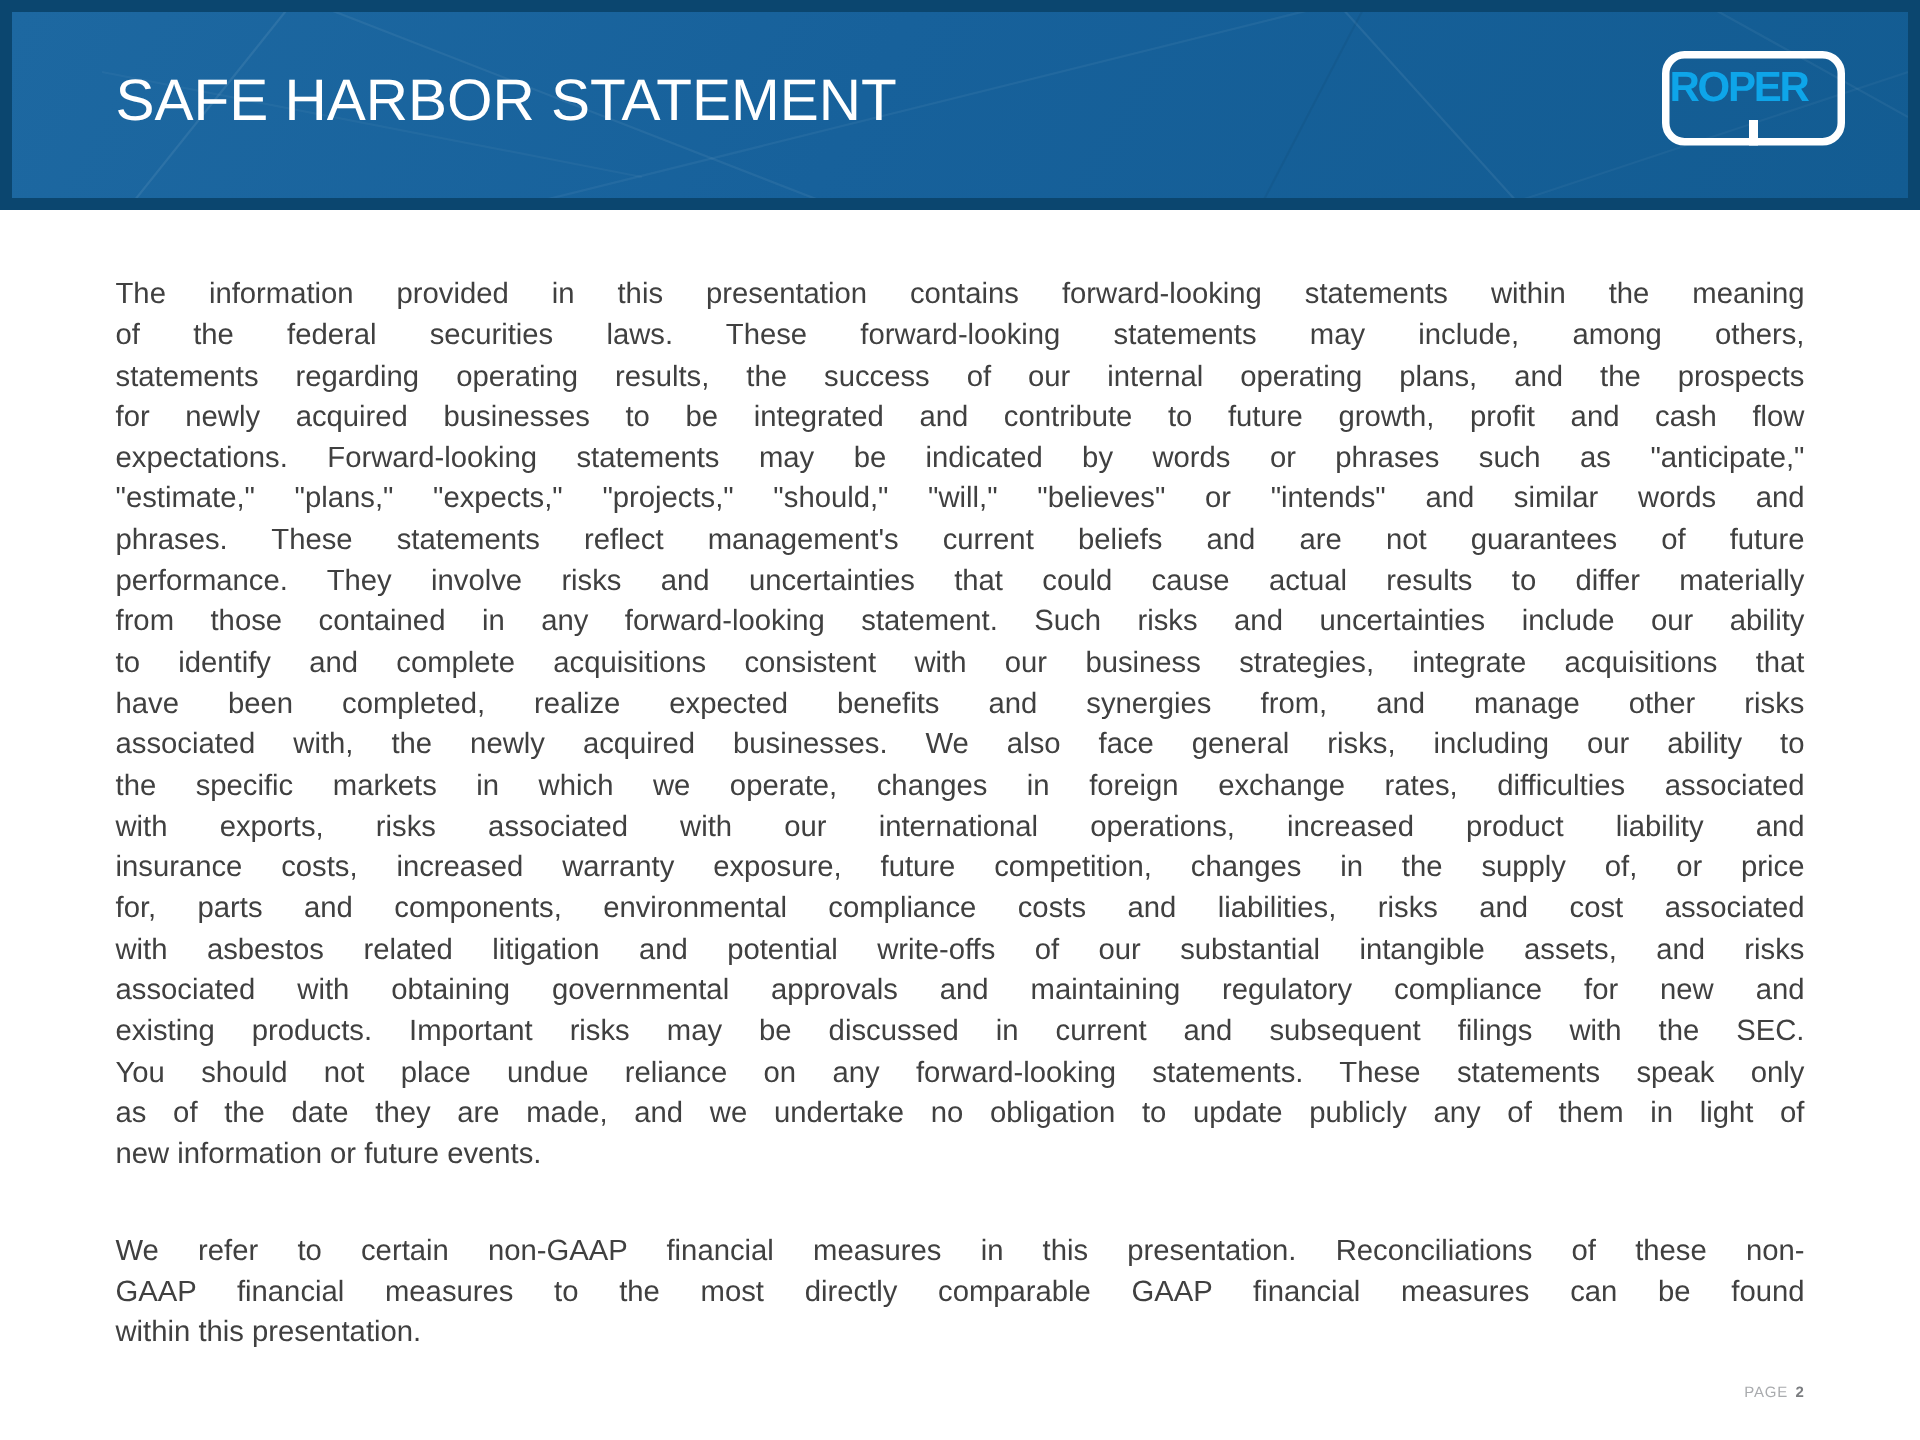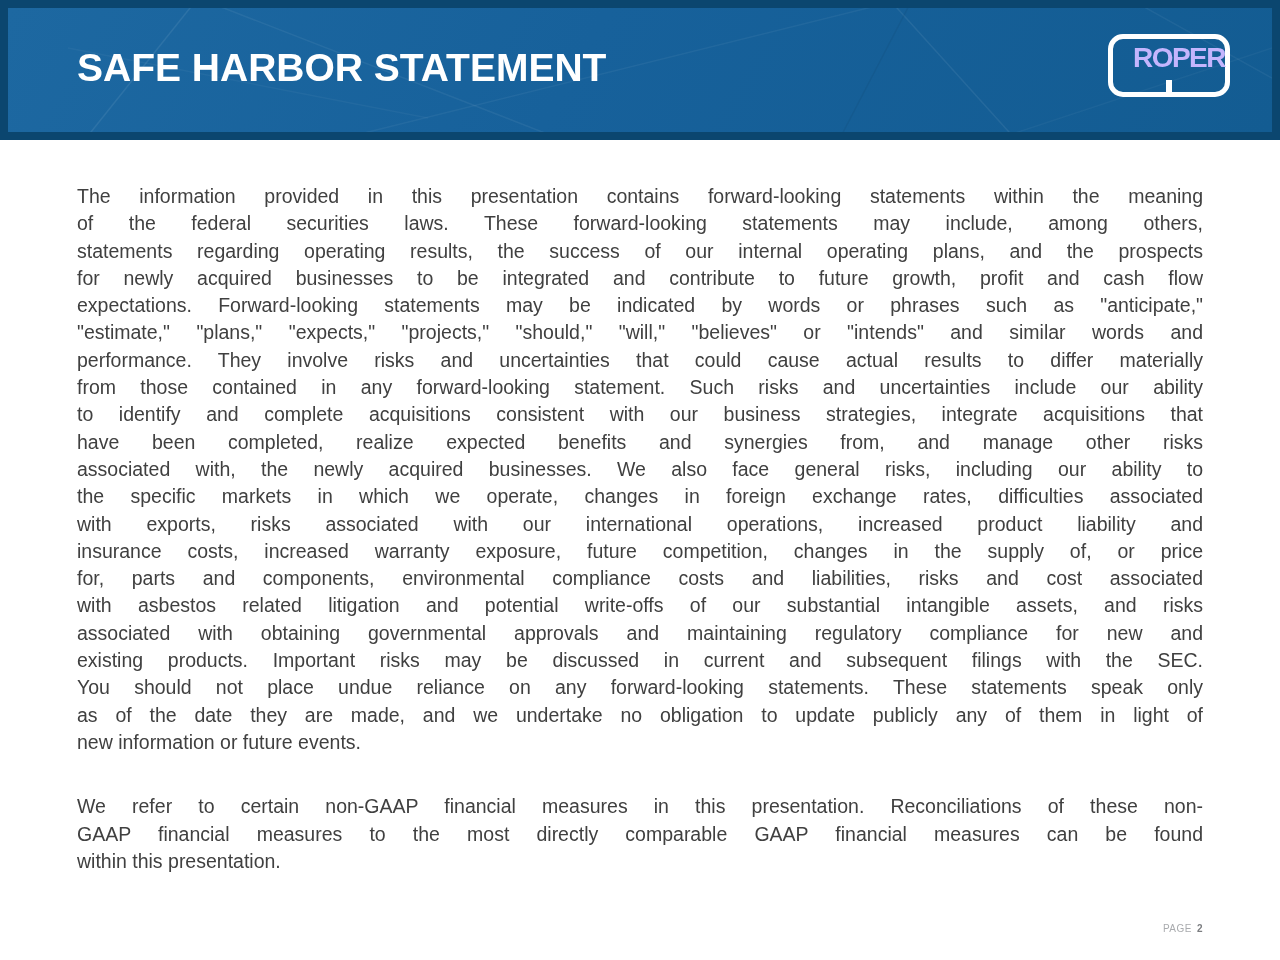--- a/index.html
+++ b/index.html
@@ -29,37 +29,37 @@
   .banner-texture {
     position: absolute; top: 0; left: 0;
     width: 100%; height: 100%;
     pointer-events: none;
   }
   .slide-title {
     position: absolute; left: 69px; top: 50%;
     transform: translateY(-55%);
     color: #ffffff;
     font-size: 39px;
-    font-weight: bold;
+    font-weight: normal;
     letter-spacing: 0px;
     white-space: nowrap;
   }
 
   
   .logo {
     position: absolute; top: 34px; right: 50px;
     width: 122px; height: 63px;
     border: 5px solid #ffffff;
     border-radius: 15px;
     box-sizing: border-box;
   }
   .logo-text {
     position: absolute; left: 0; right: 0; top: 4px;
-    text-align: right;
-    color: #c4b5fd;
+    text-align: left;
+    color: #0ea5e9;
     font-size: 28px;
     font-weight: bold;
     letter-spacing: -1.5px;
     line-height: 30px;
   }
   .logo-stem {
     position: absolute; left: 50%; bottom: -5px;
     transform: translateX(-50%);
     width: 6px; height: 17px;
     background: #ffffff;
@@ -125,20 +125,21 @@
   </div>
 
   <div class="content">
     <div class="para">
       <div class="jline">The information provided in this presentation contains forward-looking statements within the meaning</div>
       <div class="jline">of the federal securities laws. These forward-looking statements may include, among others,</div>
       <div class="jline">statements regarding operating results, the success of our internal operating plans, and the prospects</div>
       <div class="jline">for newly acquired businesses to be integrated and contribute to future growth, profit and cash flow</div>
       <div class="jline">expectations. Forward-looking statements may be indicated by words or phrases such as "anticipate,"</div>
       <div class="jline">"estimate," "plans," "expects," "projects," "should," "will," "believes" or "intends" and similar words and</div>
+      <div class="jline">phrases. These statements reflect management's current beliefs and are not guarantees of future</div>
       <div class="jline">performance. They involve risks and uncertainties that could cause actual results to differ materially</div>
       <div class="jline">from those contained in any forward-looking statement. Such risks and uncertainties include our ability</div>
       <div class="jline">to identify and complete acquisitions consistent with our business strategies, integrate acquisitions that</div>
       <div class="jline">have been completed, realize expected benefits and synergies from, and manage other risks</div>
       <div class="jline">associated with, the newly acquired businesses.  We also face general risks, including our ability to</div>
       <div class="jline">the specific markets in which we operate, changes in foreign exchange rates, difficulties associated</div>
       <div class="jline">with exports, risks associated with our international operations, increased product liability and</div>
       <div class="jline">insurance costs, increased warranty exposure, future competition, changes in the supply of, or price</div>
       <div class="jline">for, parts and components, environmental compliance costs and liabilities, risks and cost associated</div>
       <div class="jline">with asbestos related litigation and potential write-offs of our substantial intangible assets, and risks</div>

